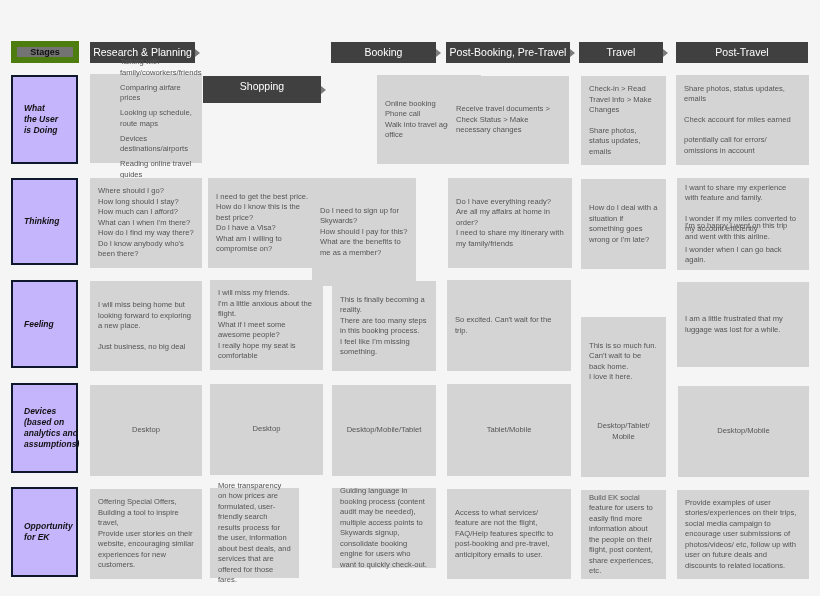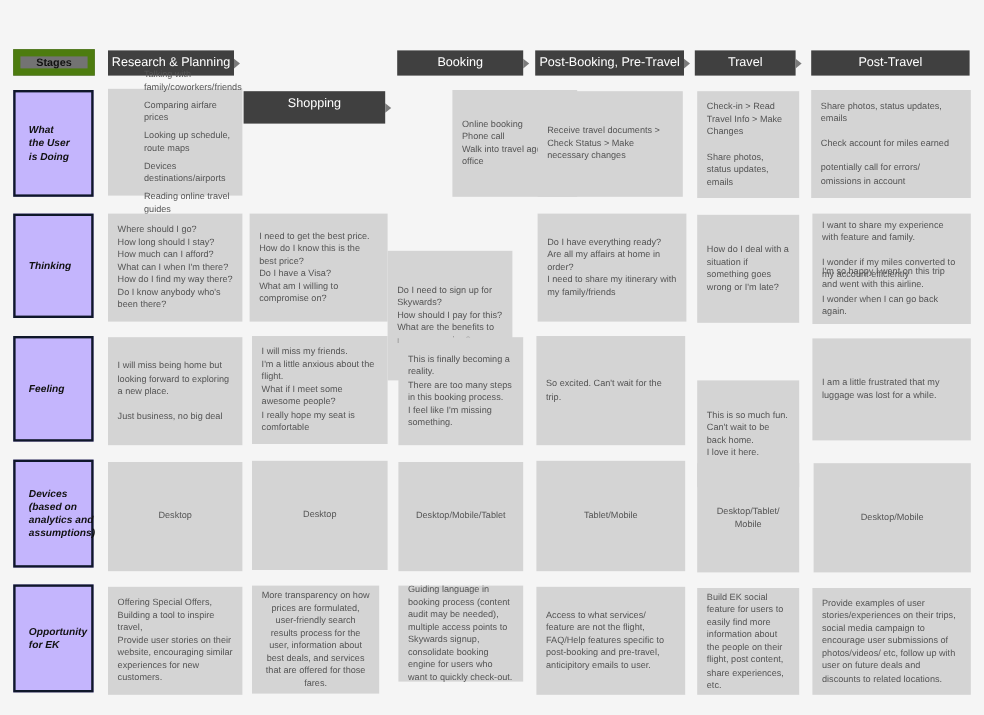--- a/index.html
+++ b/index.html
@@ -104,21 +104,21 @@
     <div class="p">What can I when I'm there?</div>
     <div class="p">How do I find my way there?</div>
     <div class="p">Do I know anybody who's been there?</div>
   </div>
 <div class="abs cell " style="left: 208px; top: 178px; width: 115px; height: 90px;">
     <div class="p">I need to get the best price.</div>
     <div class="p">How do I know this is the best price?</div>
     <div class="p">Do I have a Visa?</div>
     <div class="p">What am I willing to compromise on?</div>
   </div>
-<div class="abs cell " style="left: 323px; top: 178px; width: 104px; height: 108px; margin-top: 31px;">
+<div class="abs cell " style="left: 312px; top: 178px; width: 104px; height: 108px;">
     <div class="p">Do I need to sign up for Skywards?</div>
     <div class="p">How should I pay for this?</div>
     <div class="p">What are the benefits to me as a member?</div>
   </div>
 <div class="abs cell " style="left: 448px; top: 178px; width: 124px; height: 90px;">
     <div class="p">Do I have everything ready?</div>
     <div class="p">Are all my affairs at home in order?</div>
     <div class="p">I need to share my itinerary with my family/friends</div>
   </div>
 <div class="abs cell " style="left: 581px; top: 179px; width: 85px; height: 90px;">
@@ -184,21 +184,21 @@
   </div>
 <div class="abs cell center-text" style="left: 678px; top: 386px; width: 131px; height: 91px;">
     <div class="p">Desktop/Mobile</div>
   </div>
 <div class="abs row-label" style="left: 11px; top: 487px; width: 67px; height: 90px;">Opportunity
 for EK</div>
 <div class="abs cell " style="left: 90px; top: 489px; width: 112px; height: 90px;">
     <div class="p">Offering Special Offers, Building a tool to inspire travel,</div>
     <div class="p">Provide user stories on their website, encouraging similar experiences for new customers.</div>
   </div>
-<div class="abs cell " style="left: 210px; top: 488px; width: 106px; height: 90px; text-align: center;">
+<div class="abs cell " style="left: 210px; top: 488px; width: 89px; height: 90px;">
     <div class="p">More transparency on how prices are formulated, user-friendly search results process for the user, information about best deals, and services that are offered for those fares.</div>
   </div>
 <div class="abs cell " style="left: 332px; top: 488px; width: 104px; height: 80px;">
     <div class="p">Guiding language in booking process (content audit may be needed), multiple access points to Skywards signup, consolidate booking engine for users who want to quickly check-out.</div>
   </div>
 <div class="abs cell " style="left: 447px; top: 489px; width: 124px; height: 90px;">
     <div class="p">Access to what services/ feature are not the flight, FAQ/Help features specific to post-booking and pre-travel, anticipitory emails to user.</div>
   </div>
 <div class="abs cell " style="left: 581px; top: 490px; width: 85px; height: 89px;">
     <div class="p">Build EK social feature for users to easily find more information about the people on their flight, post content, share experiences, etc.</div>

